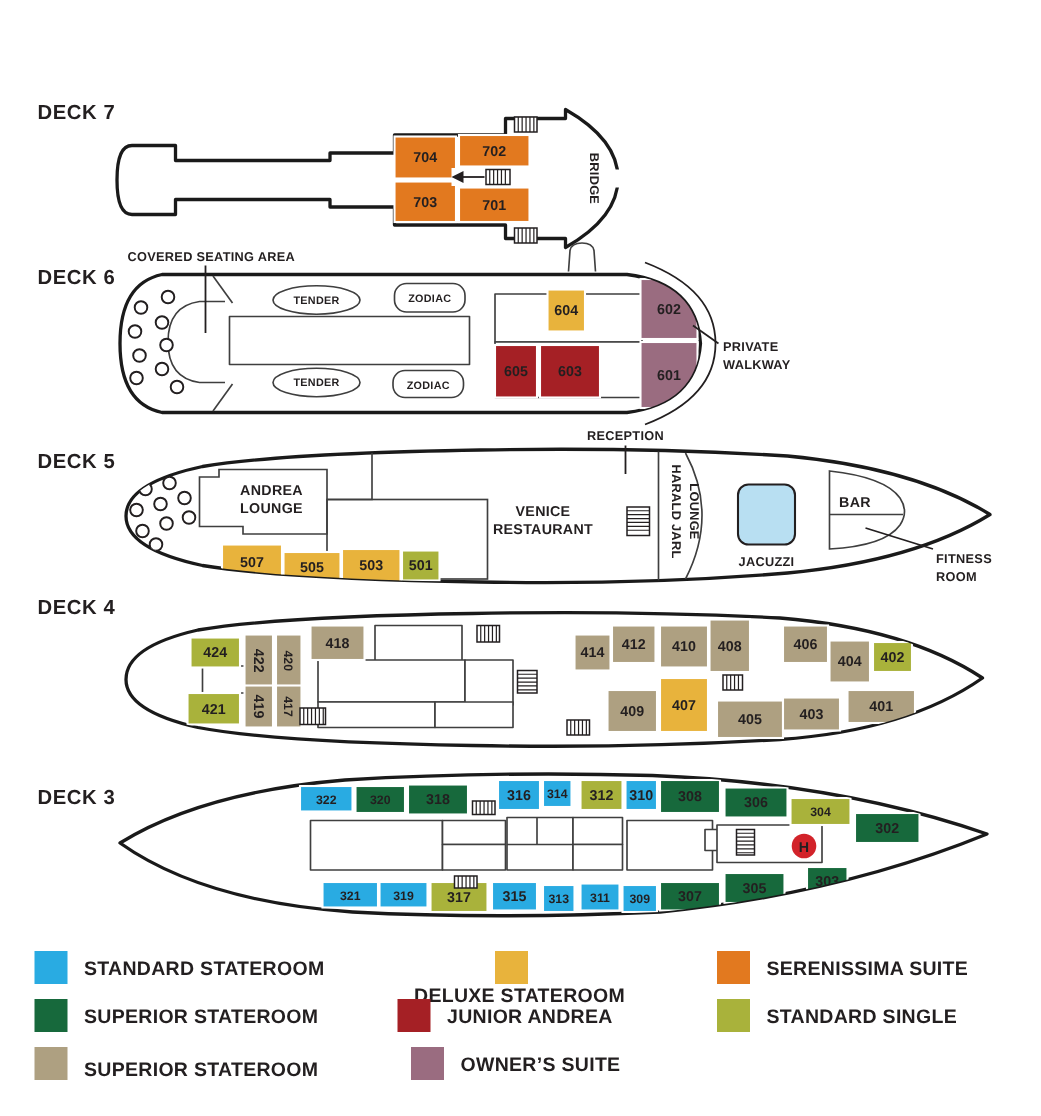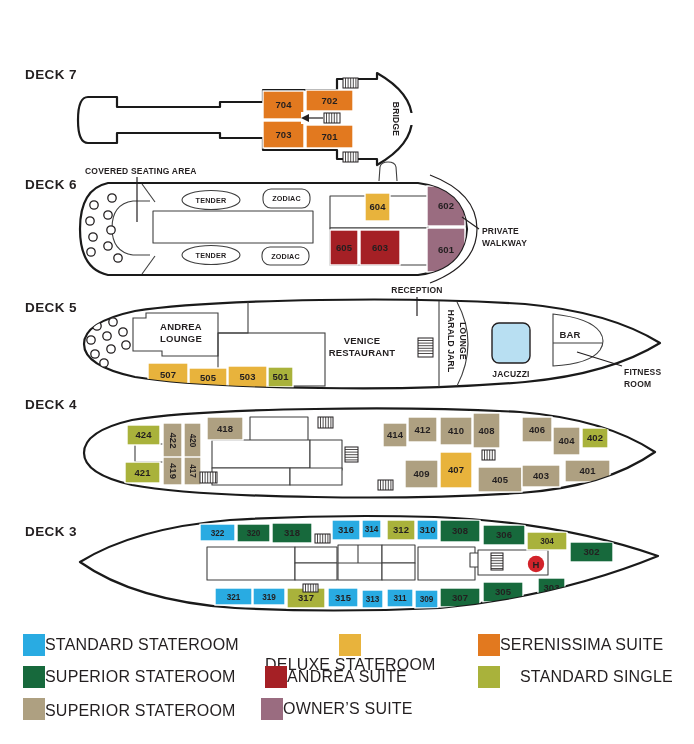--- a/index.html
+++ b/index.html
@@ -9,21 +9,21 @@
   .deck-label{font-size:13.5px;letter-spacing:.4px;}
   .t8{font-size:8.5px;letter-spacing:.2px;}
   .t9{font-size:9.5px;letter-spacing:.2px;}
   .t7{font-size:7.2px;letter-spacing:.2px;}
   .hull{fill:#ffffff;stroke:#1a1a1a;stroke-width:2.2;stroke-linejoin:round;}
   .wall{fill:#ffffff;stroke:#3f3f3f;stroke-width:1.1;stroke-linejoin:round;}
   .wline{fill:none;stroke:#3f3f3f;stroke-width:1.1;}
   .ptr{fill:none;stroke:#231F20;stroke-width:1.2;}
   .legend-item{position:absolute;display:flex;align-items:center;}
   .legend-swatch{width:22px;height:22px;display:inline-block;flex:0 0 22px;}
-  .legend-label{font-size:16px;font-weight:400;color:#231F20;letter-spacing:.2px;white-space:nowrap;}
+  .legend-label{margin-left:11px;font-size:13px;font-weight:700;color:#231F20;letter-spacing:.2px;white-space:nowrap;}
 </style>
 </head>
 <body>
 
 <div id="stage">
 <svg width="694" height="744" viewBox="0 0 694 744">
   <defs>
     <clipPath id="clip-d6">
           <path d="M108,183 L418,183 Q464,189 467,229 Q464,269 418,275 L108,275 Q80,269 80,229 Q80,189 108,183 Z"></path>
         </clipPath>
@@ -500,28 +500,28 @@
       <div class="legend-item" style="left: 23px; top: 698px; align-items: flex-end;">
         <span class="legend-swatch" style="background: rgb(174, 160, 129);"></span>
         <span class="legend-label">SUPERIOR STATEROOM</span>
       </div>
       <div class="legend-item" style="left: 265px; top: 634px; flex-direction: column;">
         <span class="legend-swatch" style="background: rgb(232, 179, 60);"></span>
         <span class="legend-label">DELUXE STATEROOM</span>
       </div>
       <div class="legend-item" style="left: 265px; top: 666px;">
         <span class="legend-swatch" style="background: rgb(165, 32, 37);"></span>
-        <span class="legend-label">ANDREA SUITE</span>
-      </div>
-      <div class="legend-item" style="left: 261px; top: 698px;">
+        <span class="legend-label">JUNIOR ANDREA</span>
+      </div>
+      <div class="legend-item" style="left: 274px; top: 698px;">
         <span class="legend-swatch" style="background: rgb(154, 108, 128);"></span>
         <span class="legend-label">OWNER’S SUITE</span>
       </div>
       <div class="legend-item" style="left: 478px; top: 634px; justify-content: flex-end;">
         <span class="legend-swatch" style="background: rgb(226, 121, 31);"></span>
         <span class="legend-label">SERENISSIMA SUITE</span>
       </div>
-      <div class="legend-item" style="left: 478px; top: 666px; gap: 20px;">
+      <div class="legend-item" style="left: 478px; top: 666px;">
         <span class="legend-swatch" style="background: rgb(169, 178, 59);"></span>
         <span class="legend-label">STANDARD SINGLE</span>
       </div>
     </div>
 </div>
 
 </body></html>

